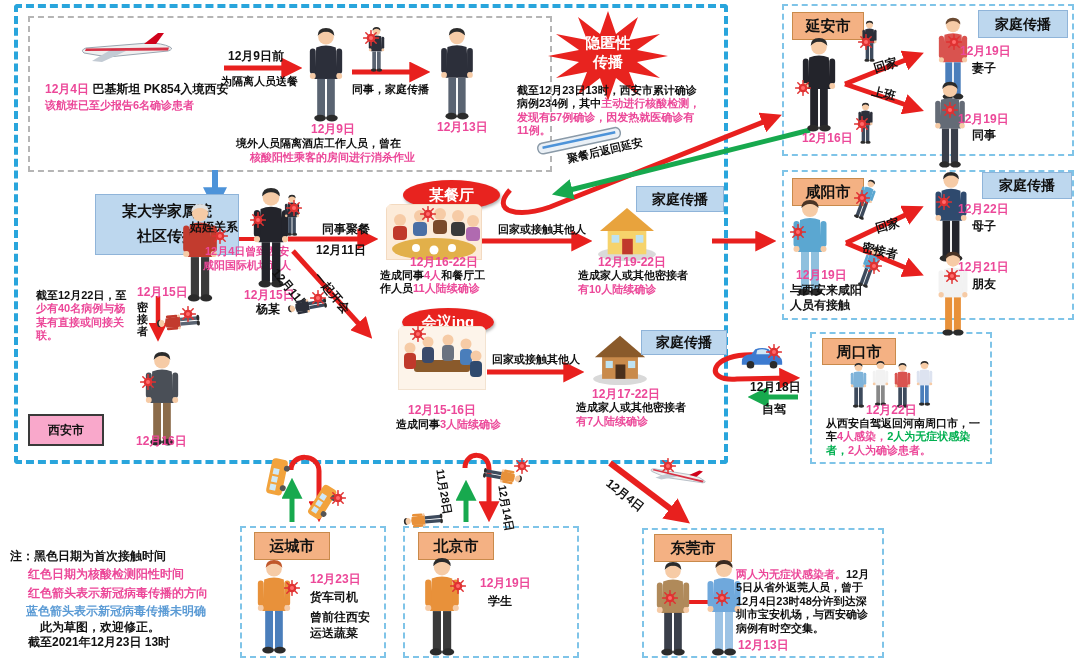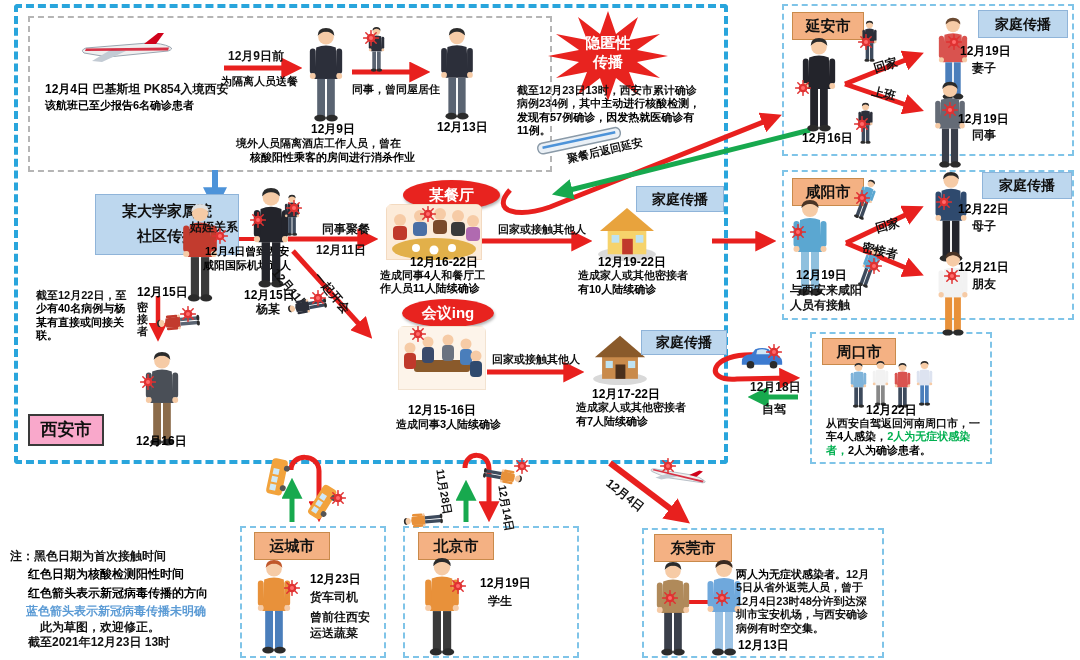--- a/index.html
+++ b/index.html
@@ -2,24 +2,24 @@
 <html><head>
 <meta charset="utf-8">
 <style>
   html,body{margin:0;padding:0;background:#fff}
   #canvas{position:relative;width:1080px;height:660px;background:#fff;overflow:hidden;
     font-family:"Liberation Sans","DejaVu Sans",sans-serif;color:#111}
   .a{position:absolute}
   .z1{z-index:1}.z2{z-index:2}.z3{z-index:3}
   .t{font-weight:bold;line-height:1.22;white-space:nowrap}
   .w{white-space:normal}.f11{font-size:11px}.f12{font-size:12px}
-  .red{color:#000000}.grn{color:#00B050}.blu{color:#5B9BD5}
+  .red{color:#ec4899}.grn{color:#00B050}.blu{color:#5B9BD5}
   .lblS{background:#F4B183;border:1px solid #C98A4B;text-align:center;font-weight:bold;font-size:15px;color:#111}
   .lblB{background:#BDD7EE;border:1px solid #8FB4D9;text-align:center;font-weight:bold;font-size:14px;color:#111}
-  .lblP{background:#F9A8CB;border:2px solid #3a3a3a;text-align:center;font-weight:bold;font-size:17px;color:#111}
+  .lblP{background:#F9A8CB;border:2px solid #3a3a3a;text-align:center;font-weight:bold;font-size:12px;color:#111}
   .oval{background:#E8231F;border-radius:50%;color:#fff;text-align:center;font-weight:bold;font-size:15px;
     box-shadow:1px 2px 3px rgba(0,0,0,.3)}
   .dashC{border:2px dashed #7FC4E8;background:#fff}
   .rot{transform-origin:left top}
   .fig svg{display:block}
   .scene{border-radius:6px;overflow:hidden}
 </style>
 </head>
 <body>
 
@@ -149,21 +149,21 @@
       </svg>
     </span>
   <div class="a z3 t f12 red" style="left:311px;top:122px">12月9日</div>
   <div class="a z3 t f11" style="left:236px;top:137px">境外人员隔离酒店工作人员，曾在</div>
   <div class="a z3 t f11 red" style="left:250px;top:151px">核酸阳性乘客的房间进行消杀作业</div>
   <span class="a z3 fig" style="left:366px;top:26px;--shirt:#2C2F3A;--pants:#5A6472">
       <svg viewBox="0 0 40 98" width="21" height="46">
         <use href="#sym-person"></use>
       </svg>
     </span>
-  <div class="a z3 t f11" style="left:352px;top:83px">同事，曾同屋居住</div>
+  <div class="a z3 t f11" style="left:352px;top:83px">同事，家庭传播</div>
   <span class="a z3 fig" style="left:436px;top:26px;--shirt:#2C2F3A;--pants:#5A6472">
       <svg viewBox="0 0 40 98" width="42" height="94">
         <use href="#sym-person"></use>
       </svg>
     </span>
   <div class="a z3 t f12 red" style="left:437px;top:120px">12月13日</div>
 
   <svg class="a z2" style="left:548px;top:6px" width="120" height="100" viewBox="0 0 120 100">
     <polygon points="120,50 89,56 112,72 81,66 90,89 68,72 60,95 52,72 30,89 39,66 8,72 31,56 0,50 31,44 8,28 39,34 30,11 52,28 60,5 68,28 90,11 81,34 112,28 89,44" fill="#E8231F"></polygon>
   </svg>
@@ -258,21 +258,21 @@
   <span class="a z3 fig" style="left:594px;top:206px;--wall:#F6D36B;--roof:#E8A33D;--door:#C0392B">
       <svg viewBox="0 0 64 58" width="66" height="56">
         <use href="#sym-house"></use>
       </svg>
     </span>
   <div class="a z3 lblB" style="left:636px;top:186px;width:86px;height:24px;line-height:24px">家庭传播</div>
   <div class="a z3 t f12 red" style="left:598px;top:255px">12月19-22日</div>
   <div class="a z3 t f11" style="left:578px;top:269px">造成家人或其他密接者</div>
   <div class="a z3 t f11 red" style="left:578px;top:283px">有10人陆续确诊</div>
 
-  <div class="a z3 oval" style="left:402px;top:299px;width:92px;height:28px;line-height:28px">会议ing</div>
+  <div class="a z3 oval" style="left:402px;top:308px;width:92px;height:28px;line-height:28px">会议ing</div>
   <span class="a z3 scene" style="left:398px;top:326px">
     <svg width="88" height="64" viewBox="0 0 88 64">
       <rect width="88" height="64" fill="#FDF4EA" stroke="#E8D2B8"></rect>
       <rect x="16" y="34" width="56" height="12" rx="3" fill="#8A5A2B"></rect>
       <g>
           <circle cx="12" cy="22" r="5.5" fill="#F6CBA6"></circle>
           <rect x="6" y="27" width="12" height="16" rx="4" fill="#C0392B"></rect>
       <circle cx="30" cy="16" r="5.5" fill="#F6CBA6"></circle>
           <rect x="24" y="21" width="12" height="16" rx="4" fill="#3A4A6B"></rect>
       <circle cx="50" cy="14" r="5.5" fill="#F6CBA6"></circle>

